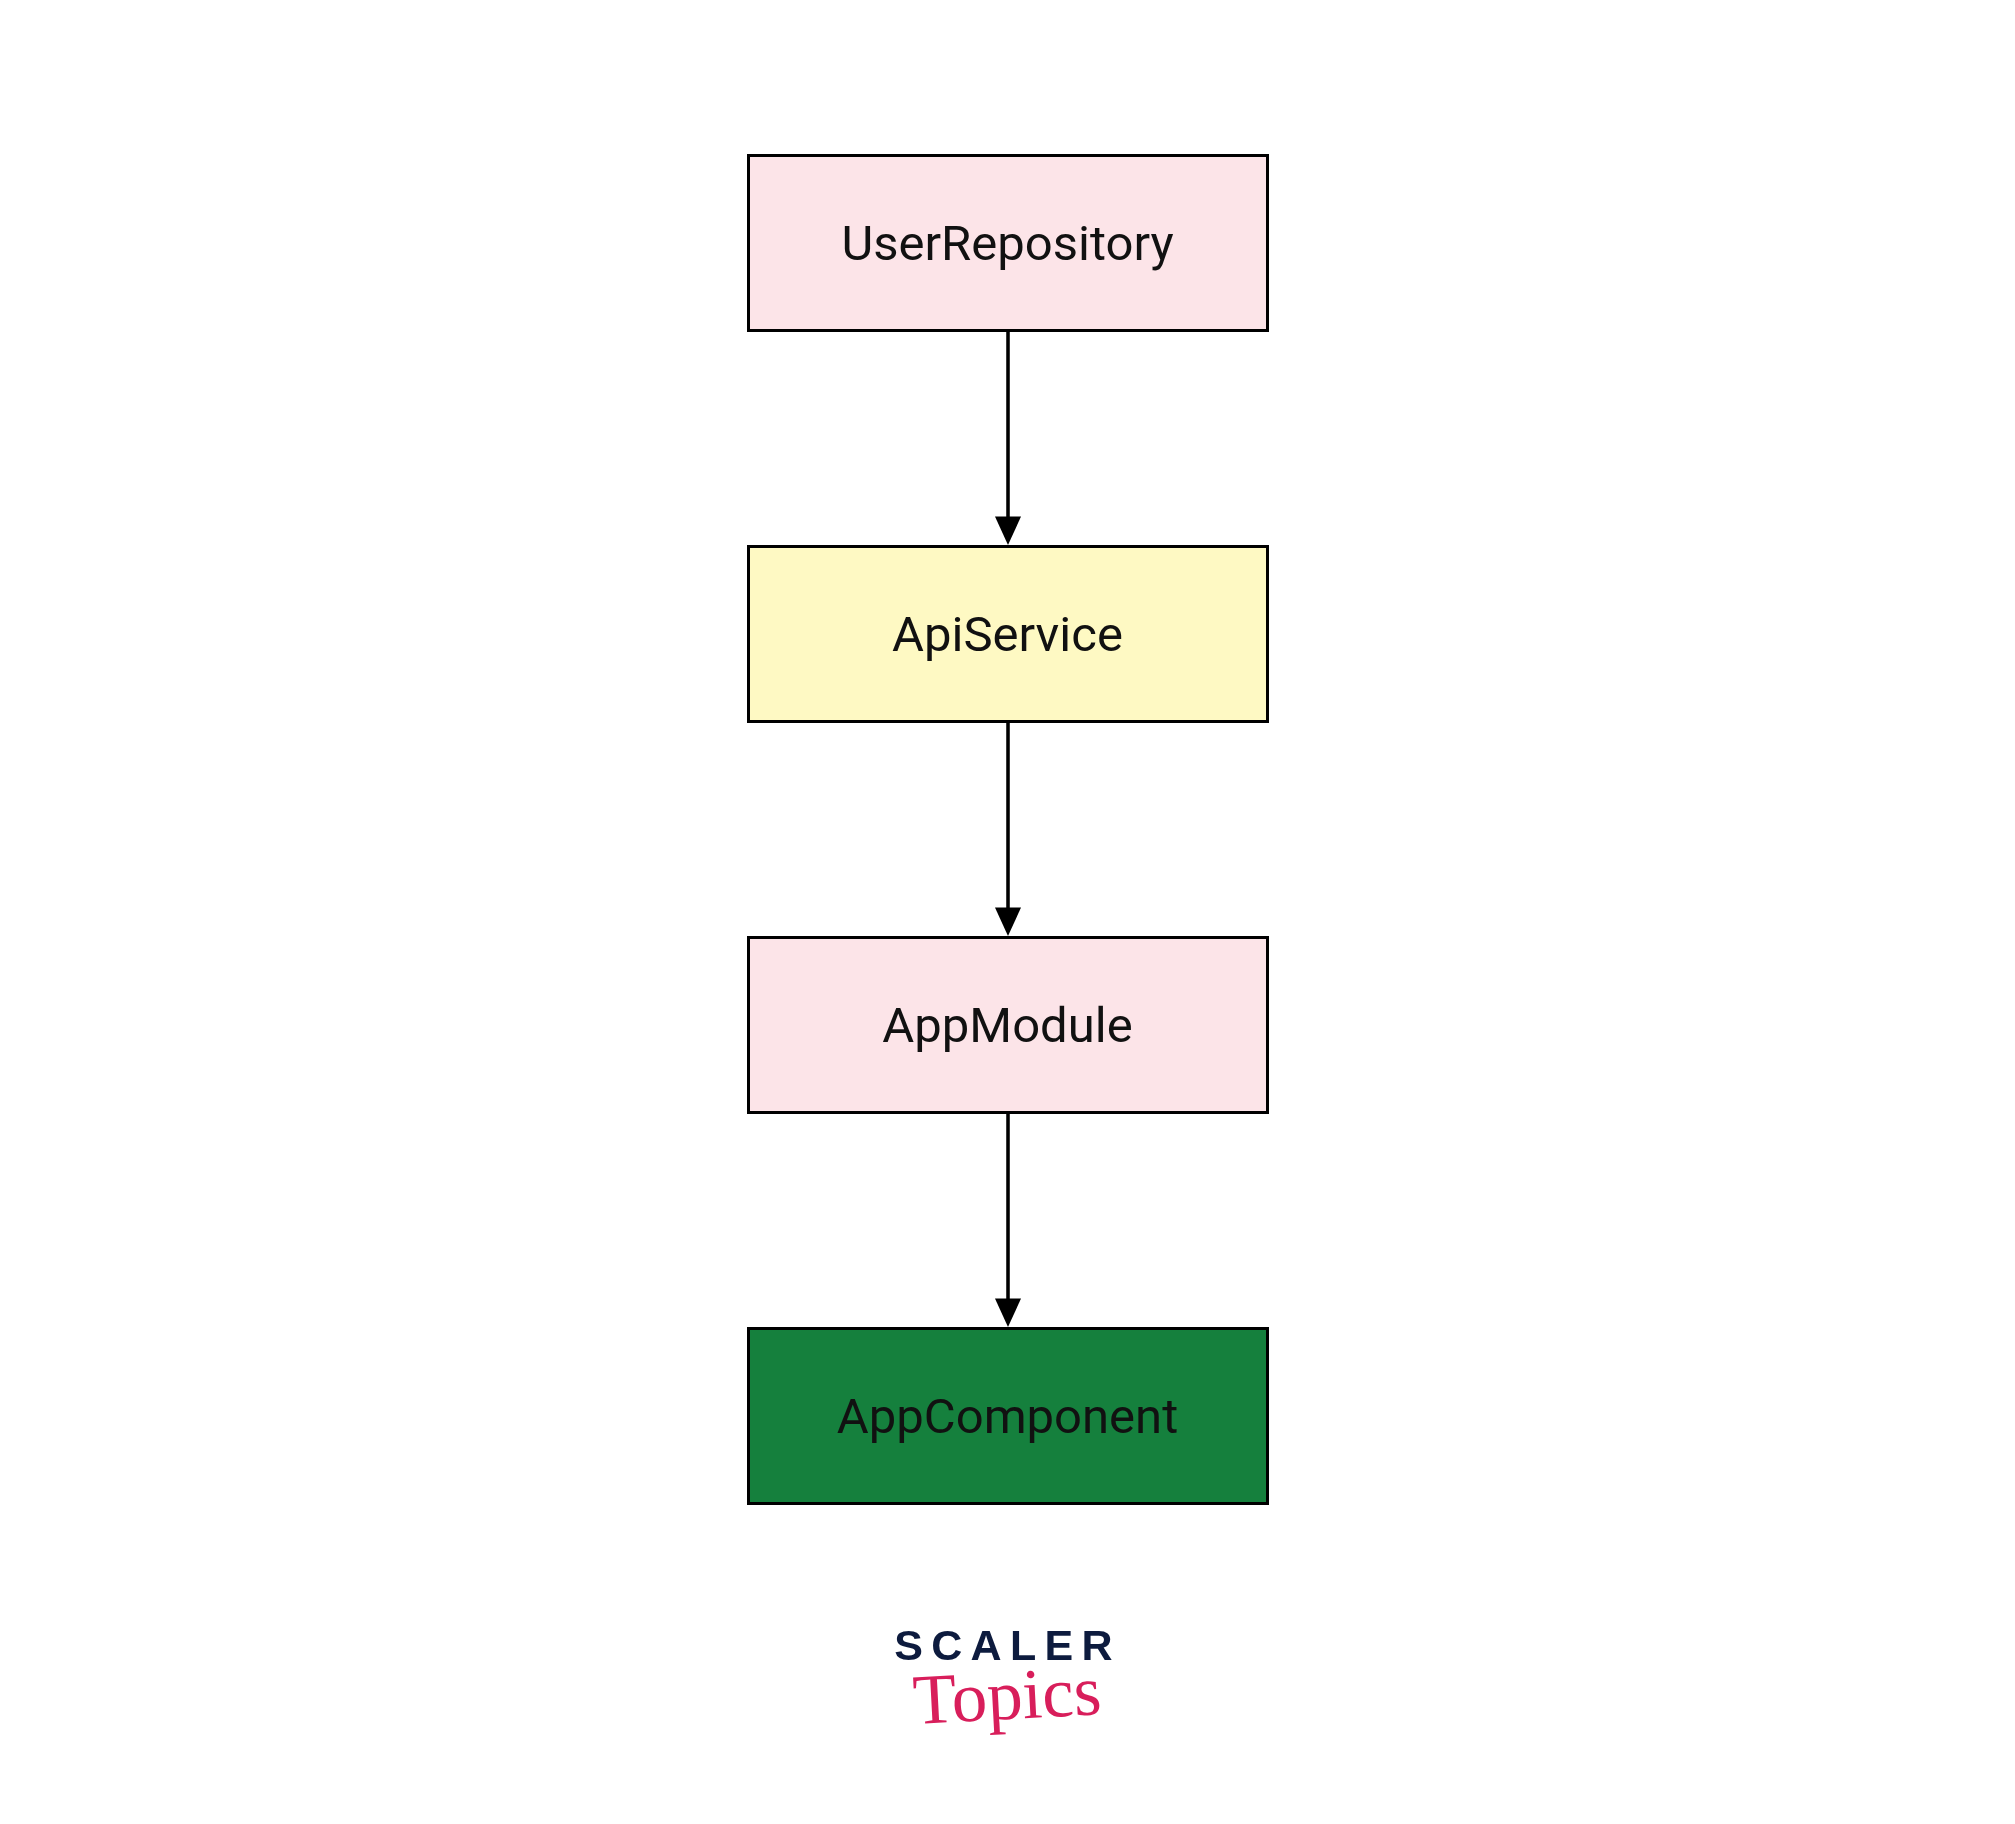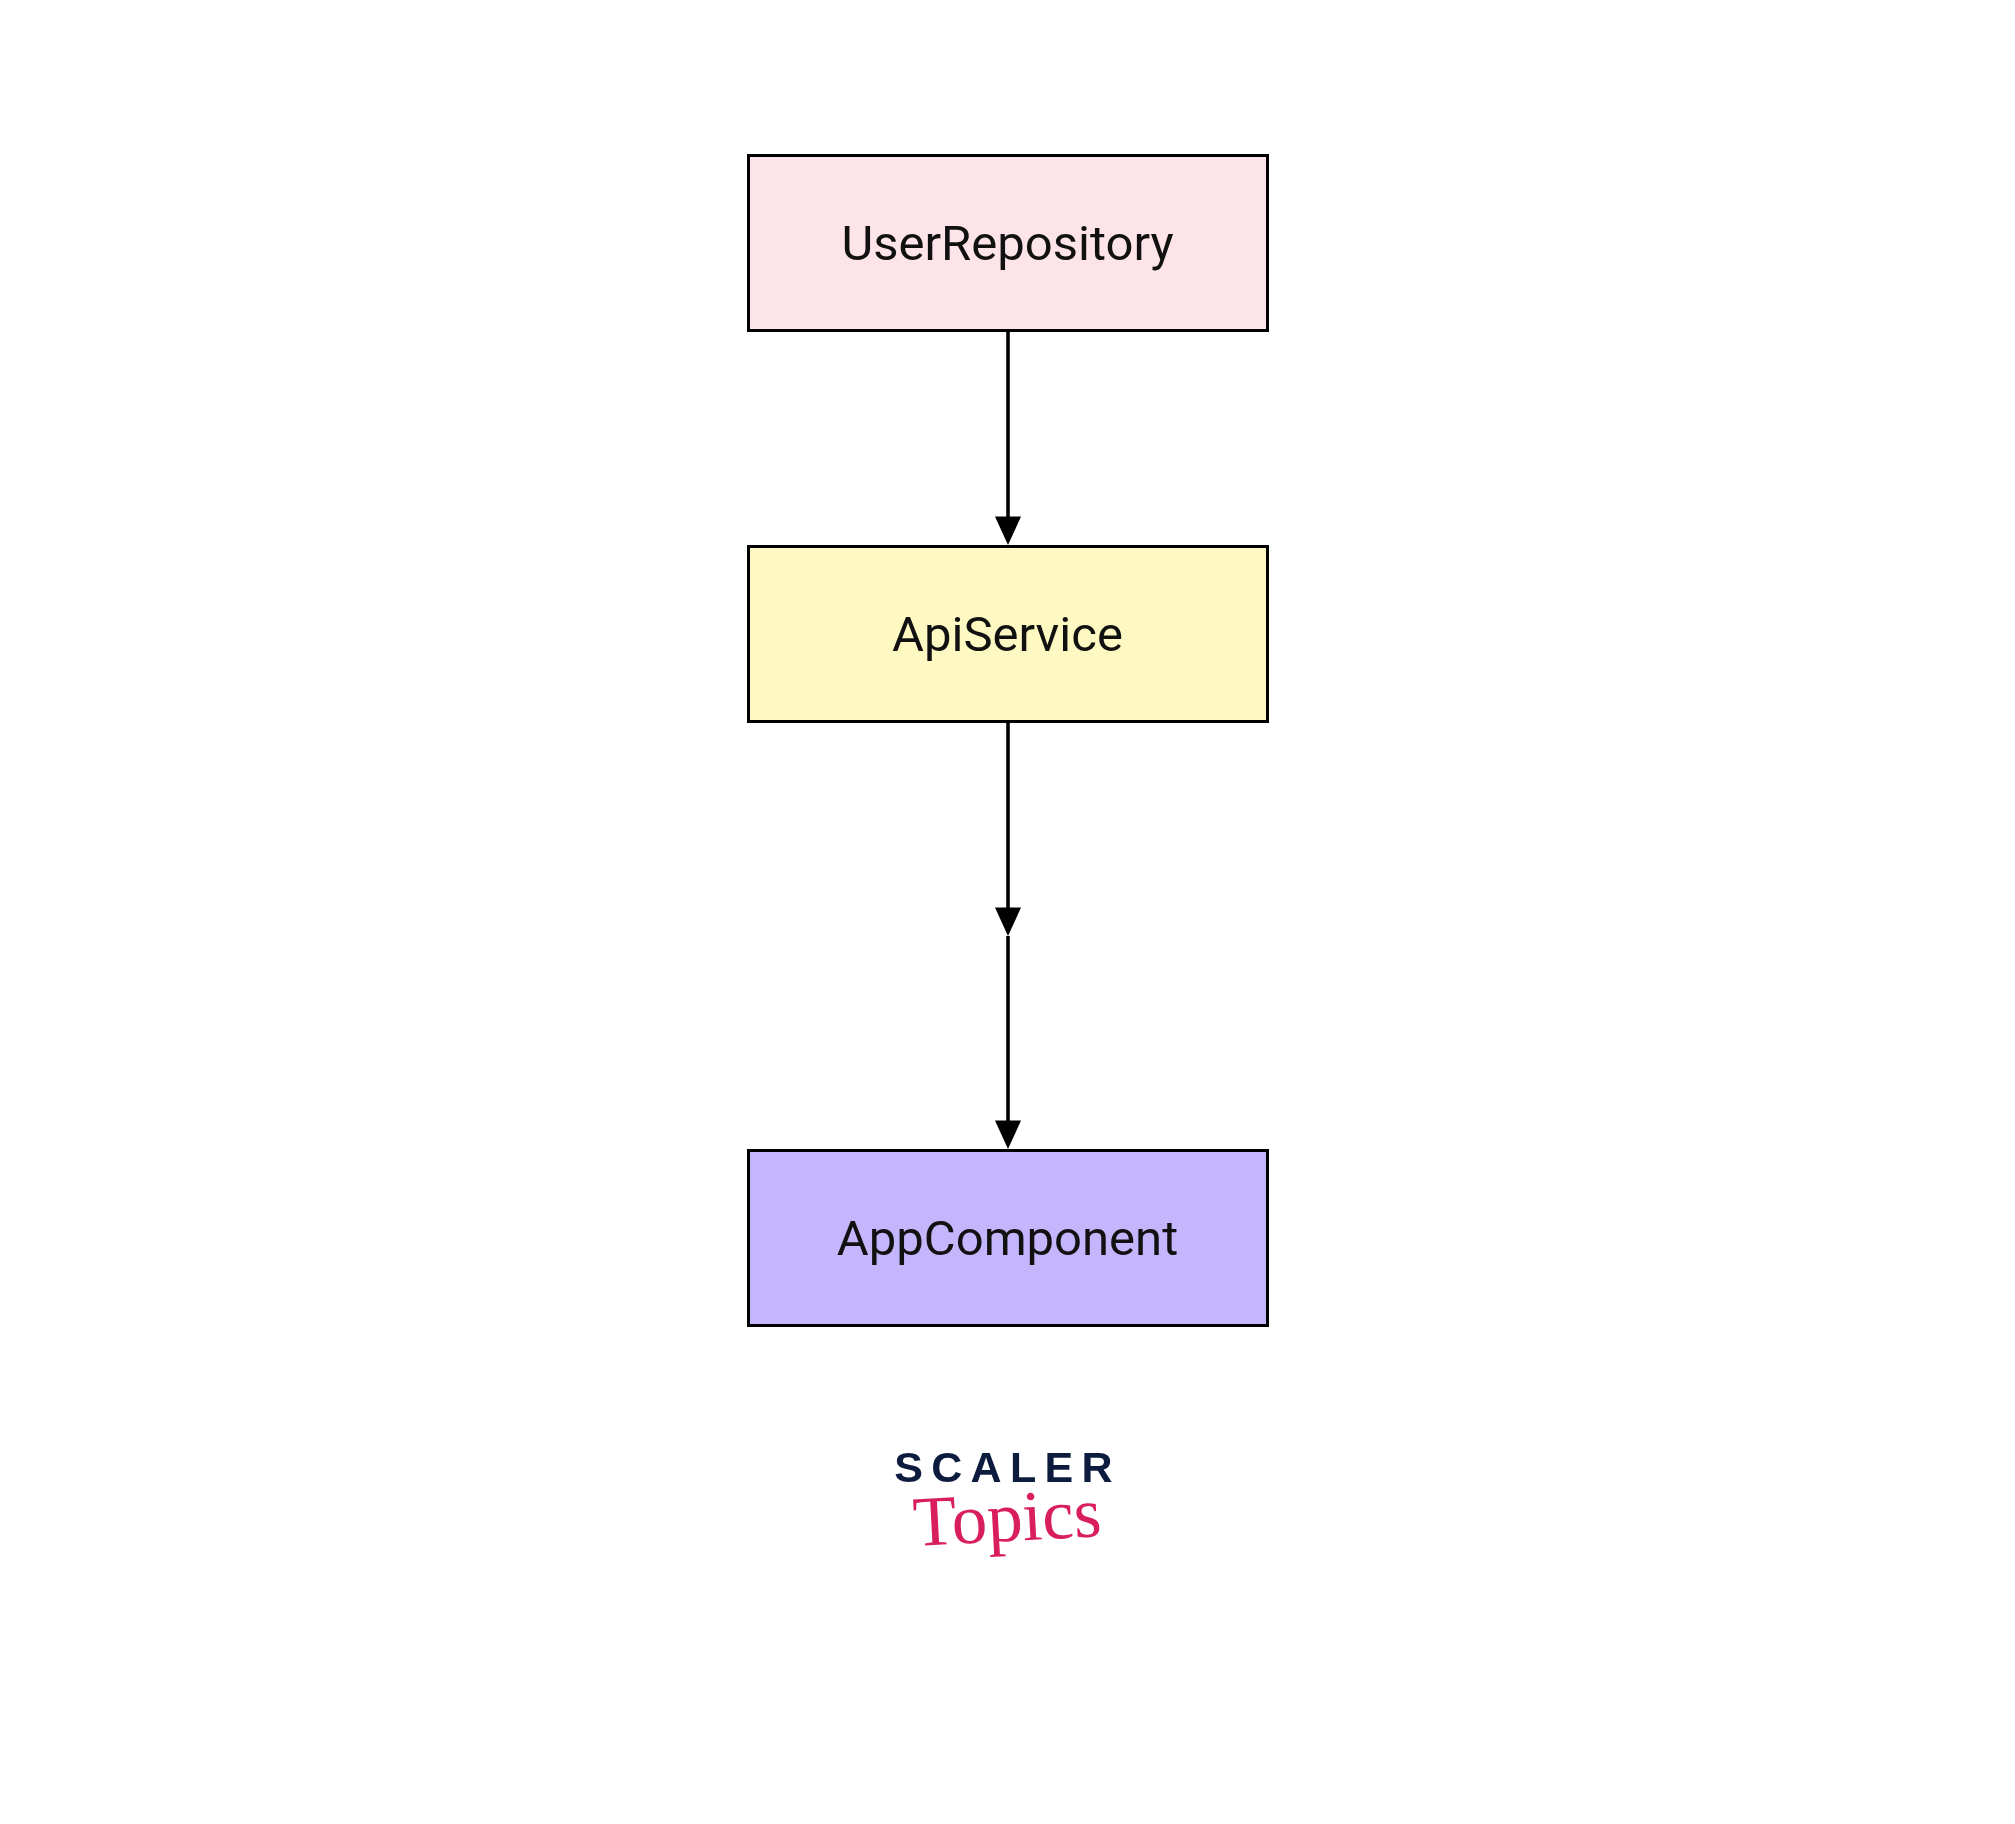--- a/index.html
+++ b/index.html
@@ -80,29 +80,32 @@
     <span>ApiService</span>
   </div>
 
   <div class="arrow-wrap">
     <svg viewBox="0 0 60 360">
       <line x1="30" y1="0" x2="30" y2="320" stroke="#000000" stroke-width="6"></line>
       <polygon points="30,360 8,312 52,312" fill="#000000"></polygon>
     </svg>
   </div>
 
+  <div class="node" style="background: rgb(252, 228, 232); border-color: rgb(0, 0, 0);">
+    <span>AppModule</span>
+  </div>
 
   <div class="arrow-wrap">
     <svg viewBox="0 0 60 360">
       <line x1="30" y1="0" x2="30" y2="320" stroke="#000000" stroke-width="6"></line>
       <polygon points="30,360 8,312 52,312" fill="#000000"></polygon>
     </svg>
   </div>
 
-  <div class="node" style="background: #c4b5fd; border-color: rgb(0, 0, 0); text-align: center;">
+  <div class="node" style="background: #15803d; border-color: rgb(0, 0, 0); text-align: center;">
     <span>AppComponent</span>
   </div>
 
   <div class="logo">
     <span class="logo-top" style="color: rgb(13, 27, 62);">SCALER</span>
     <span class="logo-bottom" style="color: rgb(216, 30, 91);">Topics</span>
   </div>
 
 </div>
 

